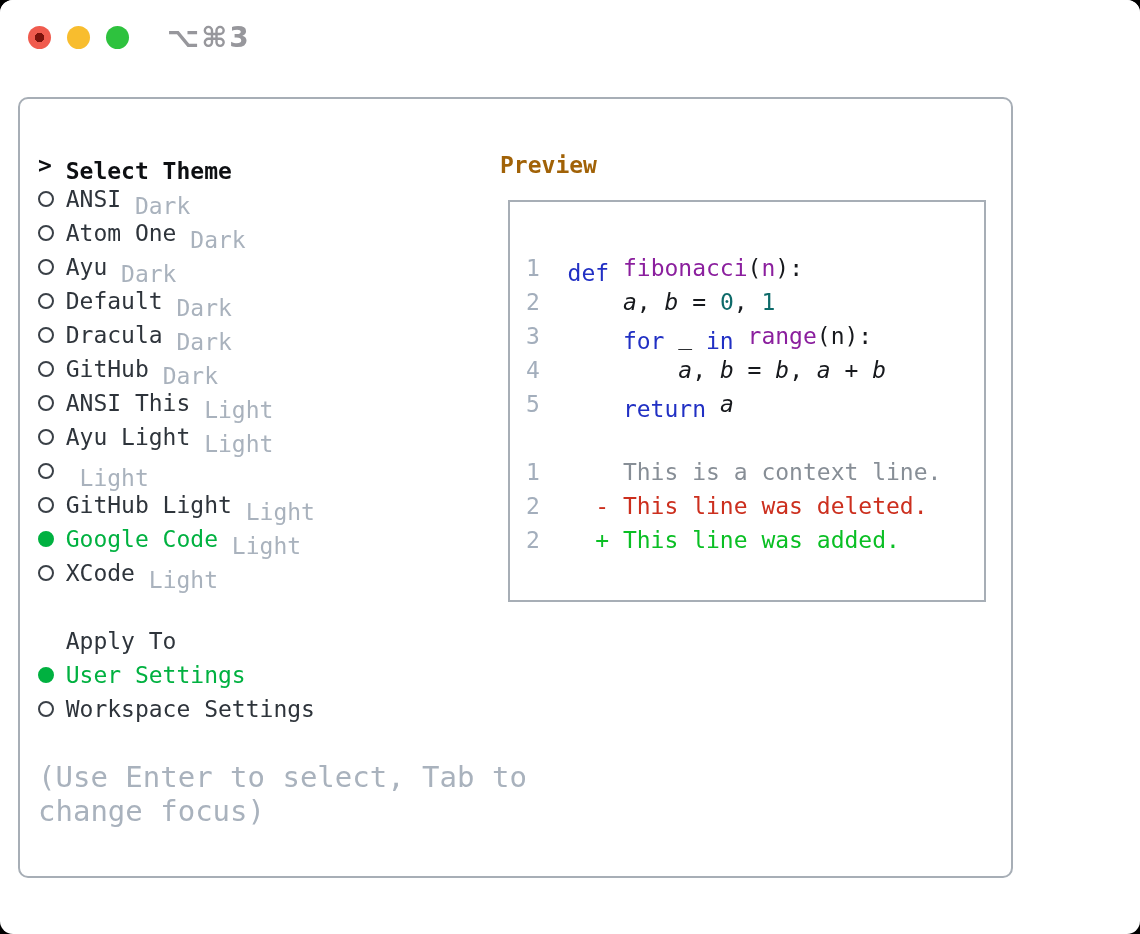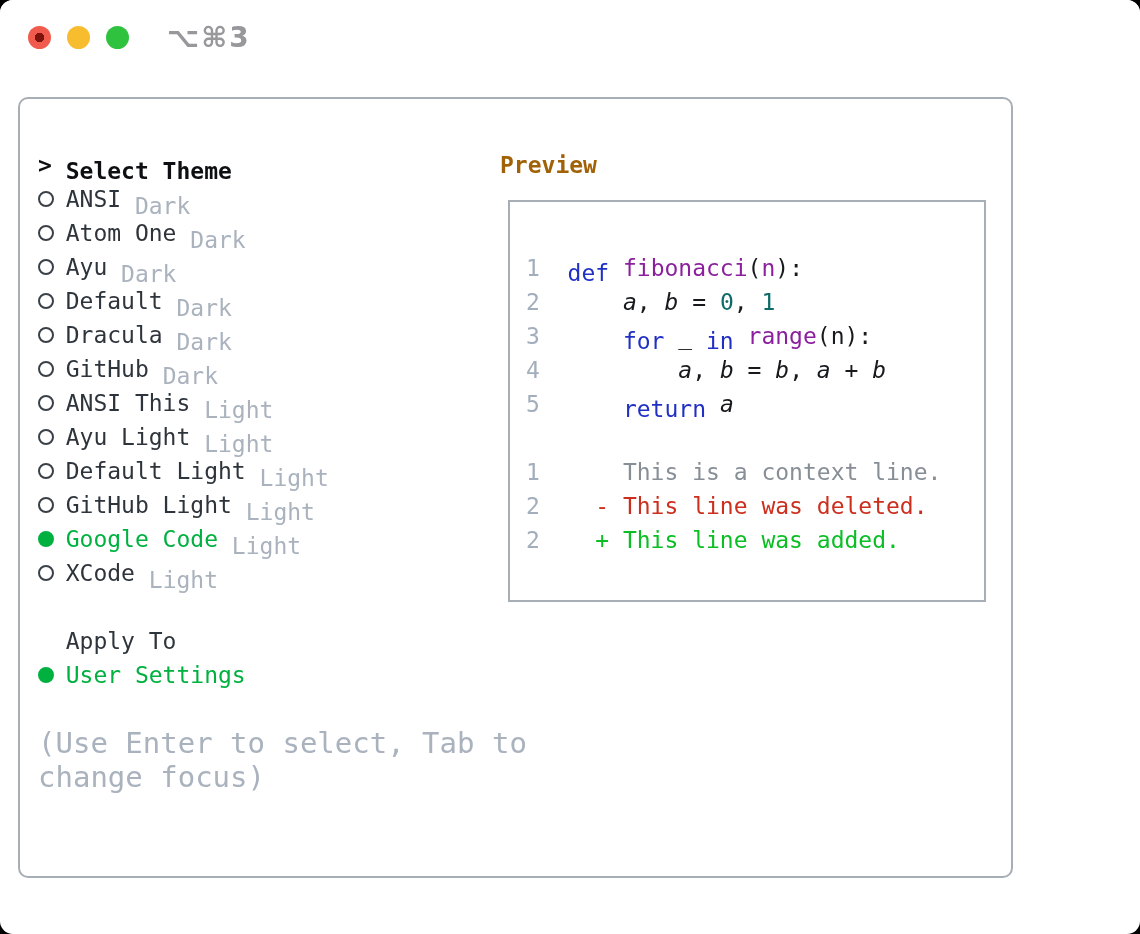--- a/index.html
+++ b/index.html
@@ -113,21 +113,21 @@
     <span class="theme-name">ANSI This</span><span class="variant"> Light</span>
   </div>
 
   <div class="row">
     <span class="bullet-cell"><span class="radio"></span></span>
     <span class="theme-name">Ayu Light</span><span class="variant"> Light</span>
   </div>
 
   <div class="row">
     <span class="bullet-cell"><span class="radio"></span></span>
-    <span class="theme-name">Default Light</span><span class="variant"> Light</span>
+    <span class="variant"> Light</span>
   </div>
 
   <div class="row">
     <span class="bullet-cell"><span class="radio"></span></span>
     <span class="theme-name">GitHub Light</span><span class="variant"> Light</span>
   </div>
 
   <div class="row">
     <span class="bullet-cell"><span class="radio sel"></span></span>
     <span class="theme-name sel">Google Code</span><span class="variant"> Light</span>
@@ -142,20 +142,24 @@
       <div class="row">
         <span class="bullet-cell"></span>
         <span class="apply-label">Apply To</span>
       </div>
       <div id="apply-items">
   <div class="row">
     <span class="bullet-cell"><span class="radio sel"></span></span>
     <span class="apply-label sel">User Settings</span>
   </div>
 
+  <div class="row">
+    <span class="bullet-cell"><span class="radio"></span></span>
+    <span class="apply-label">Workspace Settings</span>
+  </div>
 </div>
       <div class="spacer"></div>
       <div class="help" id="help-text"><div>(Use Enter to select, Tab to</div><div>change focus)</div></div>
     </div>
 
     <div class="preview-hdr">Preview</div>
 
     <div class="preview-box">
       <div class="code" id="code-lines">
           <div class="crow"><span class="ln">1</span><span class="tk-kw">def</span><span class="tk-pl"> </span><span class="tk-fn">fibonacci</span><span class="tk-pl">(</span><span class="tk-fn">n</span><span class="tk-pl">):</span></div>

